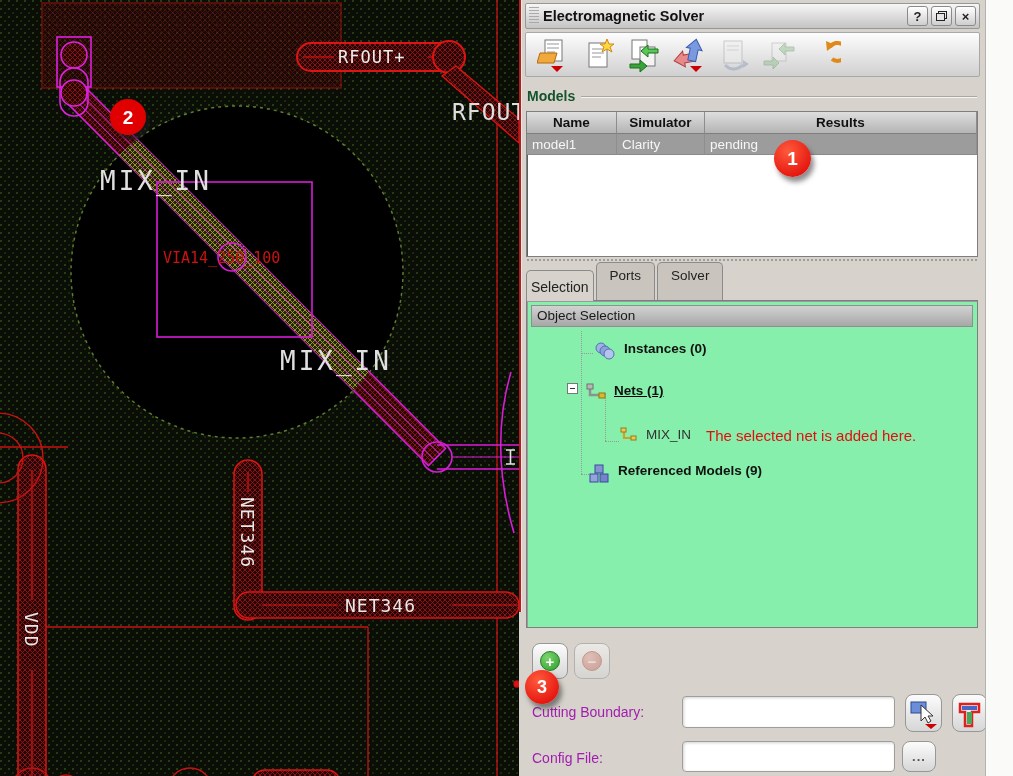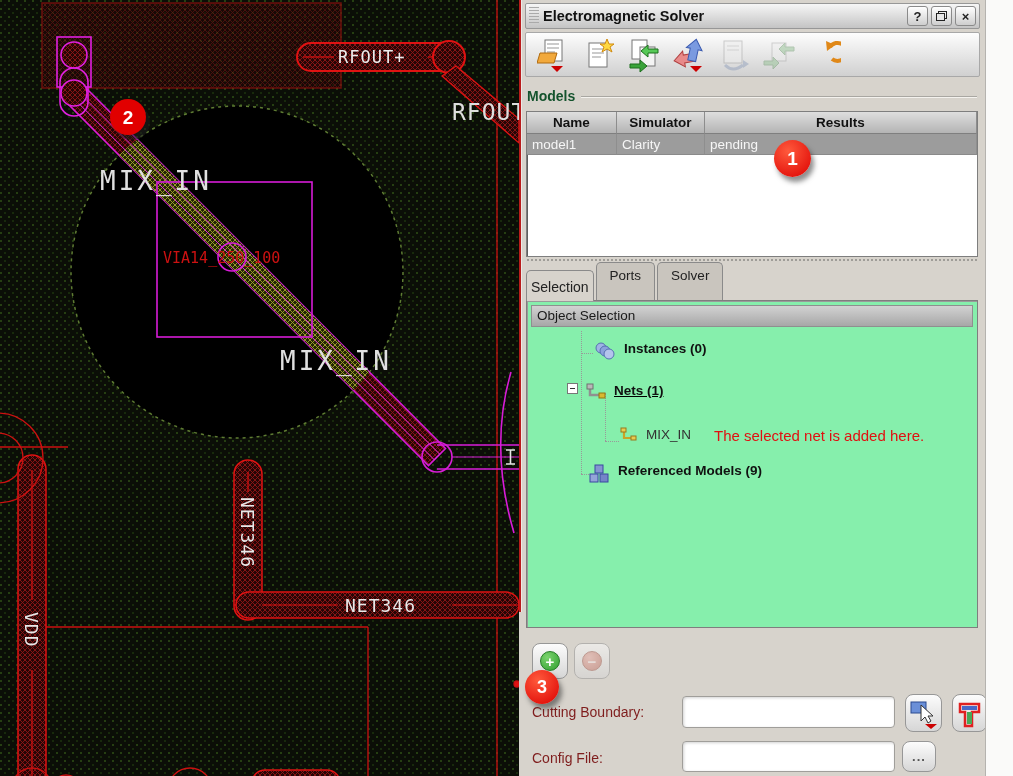--- a/index.html
+++ b/index.html
@@ -59,33 +59,33 @@
   .treepanel { position:absolute; left:5px; top:300px; width:452px; height:328px; background:#86efac;
                border:1px solid #7e7e7e; box-shadow: inset 1px 1px 0 #9a9a9a; }
   .treeheader { margin:4px; height:22px; background:linear-gradient(#d2d2d2,#a7a7a7);
                 border:1px solid #8f8f8f; font-size:13.5px; color:#1a1a1a; line-height:20px; padding-left:5px; }
   .tree { position:relative; height:280px; }
   .guide { position:absolute; border-left:1px dotted #999; }
   .stub  { position:absolute; border-top:1px dotted #999; }
   .trow { position:absolute; display:flex; align-items:flex-start; gap:7px; white-space:nowrap; }
   .trow .lbl { font-weight:bold; font-size:13.5px; color:#111; }
   .trow .lbl.plain { font-weight:normal; color:#333; }
-  .annotation { color:#e01010; font-size:15px; margin-left:16px; }
+  .annotation { color:#e01010; font-size:15px; margin-left:8px; }
   .expander { width:11px; height:11px; border:1px solid #777; background:#fff; position:relative; }
   .expander::after { content:""; position:absolute; left:2px; top:4px; width:5px; height:1px; background:#333; }
 
   .sqbtn { position:absolute; border:1px solid #979797; border-radius:8px;
            background:linear-gradient(#fcfcfc,#d6d6d6); display:flex; align-items:center; justify-content:center; }
   .circle-glyph { width:20px; height:20px; border-radius:50%; display:flex; align-items:center; justify-content:center;
                   color:#fff; font-weight:bold; font-size:15px; line-height:1; }
   .add .circle-glyph { background:radial-gradient(circle at 35% 30%, #7cd46e, #2f9e2f); border:1px solid #257c25; }
   .remove { opacity:.55; }
   .remove .circle-glyph { background:radial-gradient(circle at 35% 30%, #e8b0a8, #c07468); border:1px solid #a86a60; color:#f4e8e6; }
 
-  .fieldlabel { position:absolute; font-size:14px; color:#7f1d1d; }
+  .fieldlabel { position:absolute; font-size:14px; color:#a21caf; }
   .textfield { position:absolute; background:#fff; border:1px solid #a09e9a; border-radius:4px;
                box-shadow: inset 1px 1px 3px rgba(0,0,0,.18); font-size:13px; padding:0 6px; }
 
   .callout { position:absolute; border-radius:50%; background:radial-gradient(circle at 38% 30%, #ff5a3c, #dc0000);
              color:#fff; font-weight:bold; display:flex; align-items:center; justify-content:center;
              box-shadow: 3px 5px 5px rgba(30,30,30,.5); z-index:9; }
 </style>
 </head>
 <body>
 

